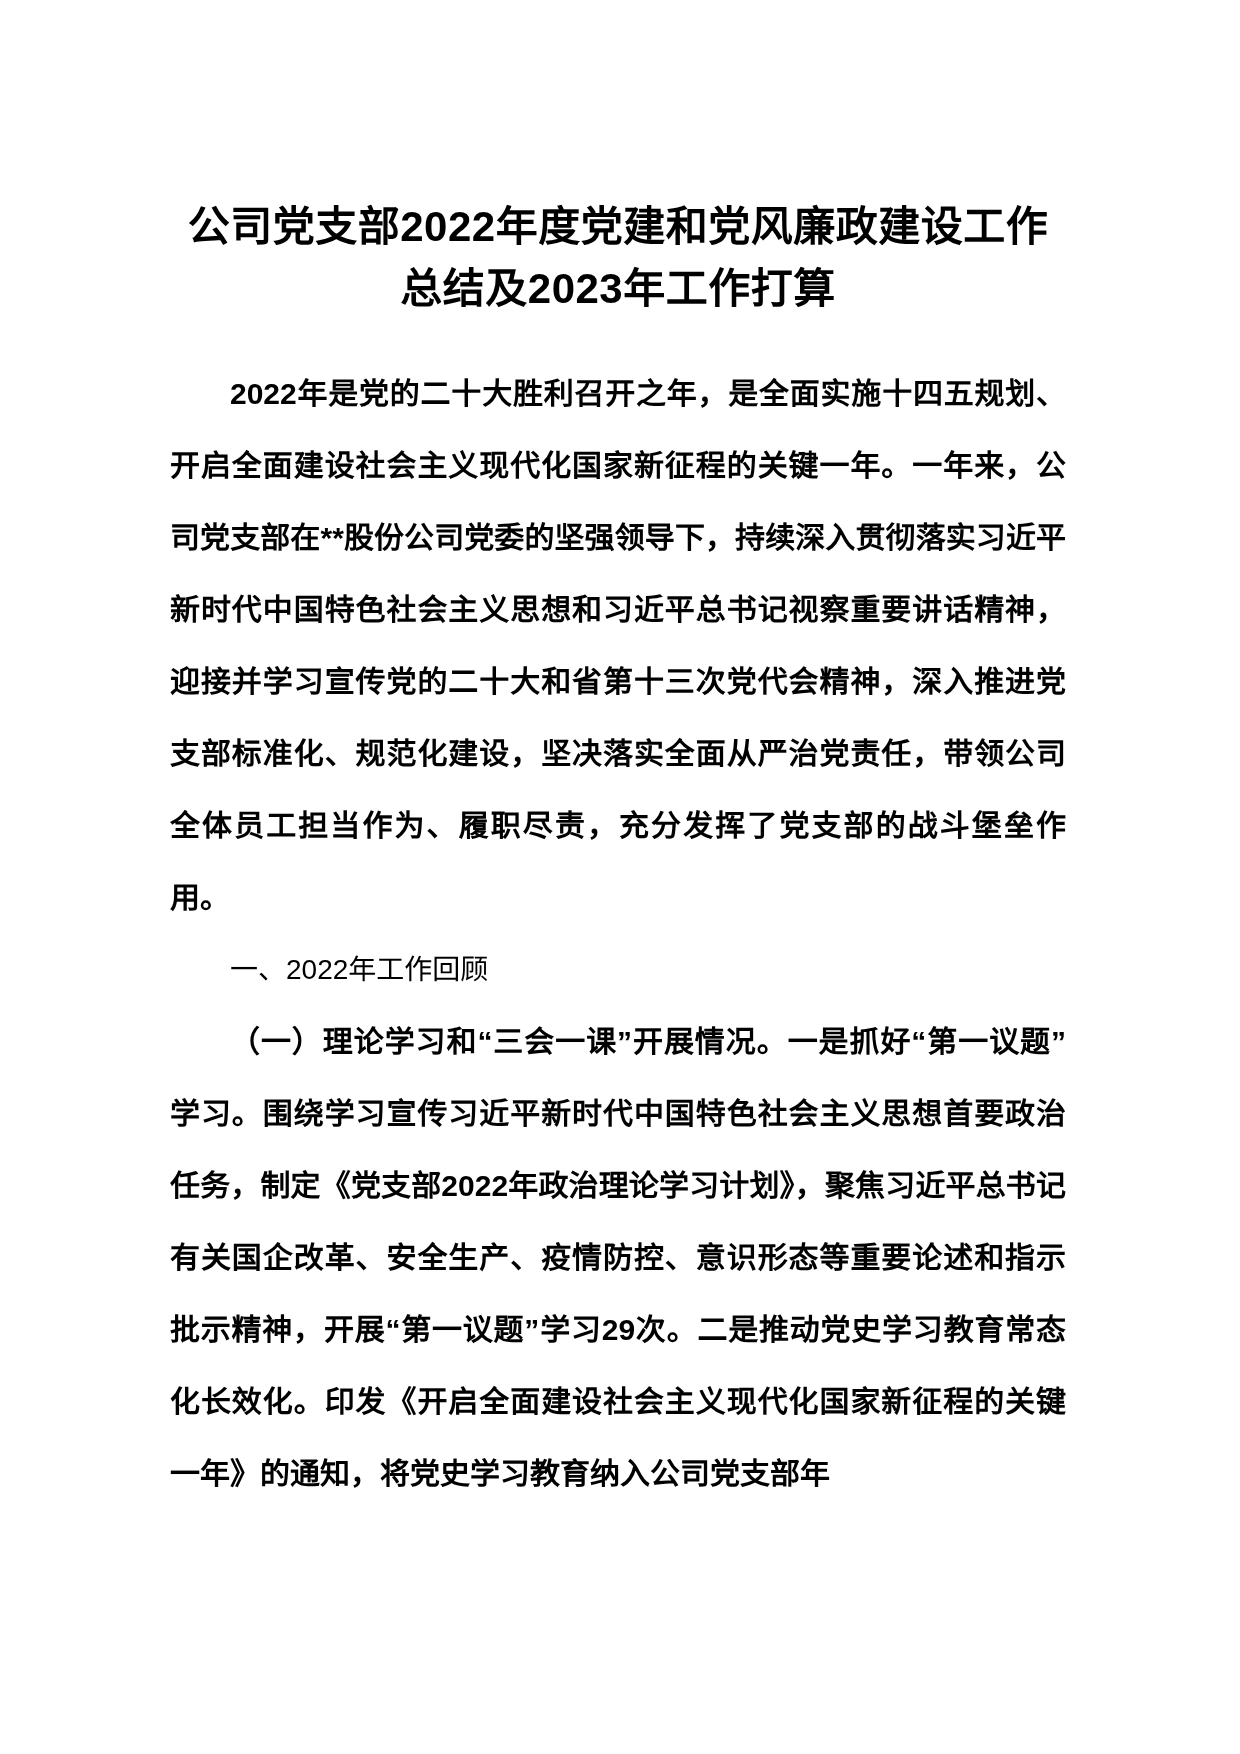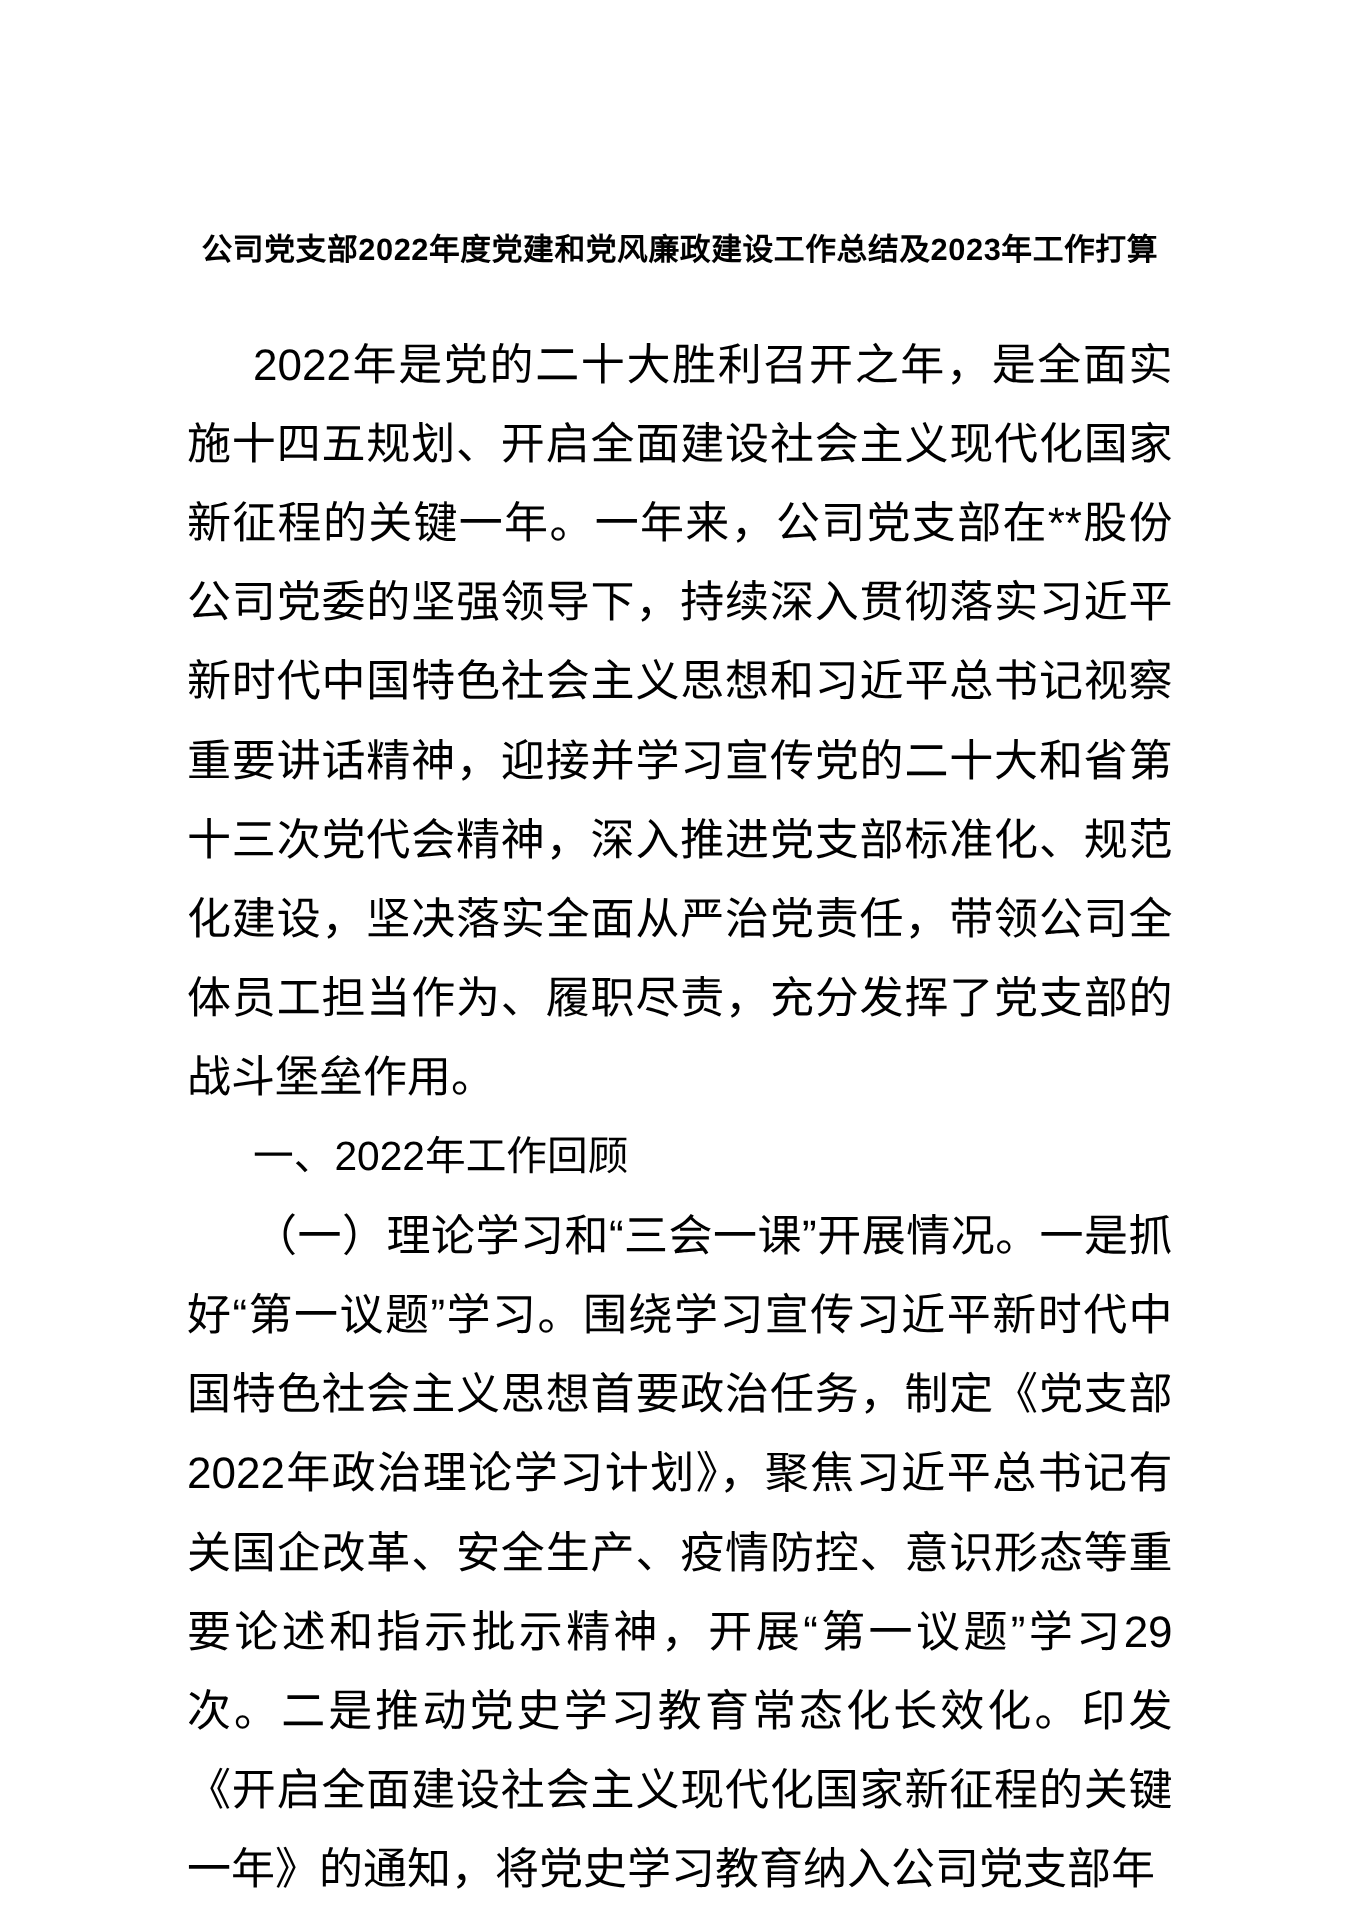--- a/index.html
+++ b/index.html
@@ -25,49 +25,50 @@
   .content {
     position: absolute;
     left: 170px;
     top: 0;
     width: 896px;
   }
 
   .doc-title {
     margin: 0;
     padding: 0;
-    font-size: 28px;
+    font-size: 42px;
     line-height: 62px;
     font-weight: 700;
     text-align: center;
     letter-spacing: 0.5px;
     padding-top: 196px;
     word-break: break-all;
   }
 
   .body-block {
     margin-top: 38px;
   }
 
   p.para {
     margin: 0 0 0 0;
     padding: 0;
-    font-size: 40px;
+    font-size: 30px;
     line-height: 72px;
     text-align: justify;
     text-justify: inter-ideograph;
     text-indent: 60px;
     word-break: break-all;
     letter-spacing: 0px;
+    font-weight: bold;
   }
 
   p.heading-para {
     margin: 0;
     padding: 0;
-    font-size: 37px;
+    font-size: 28px;
     line-height: 72px;
     text-indent: 60px;
     word-break: break-all;
   }
 </style>
 </head>
 <body>
 
 <div class="page">
 

